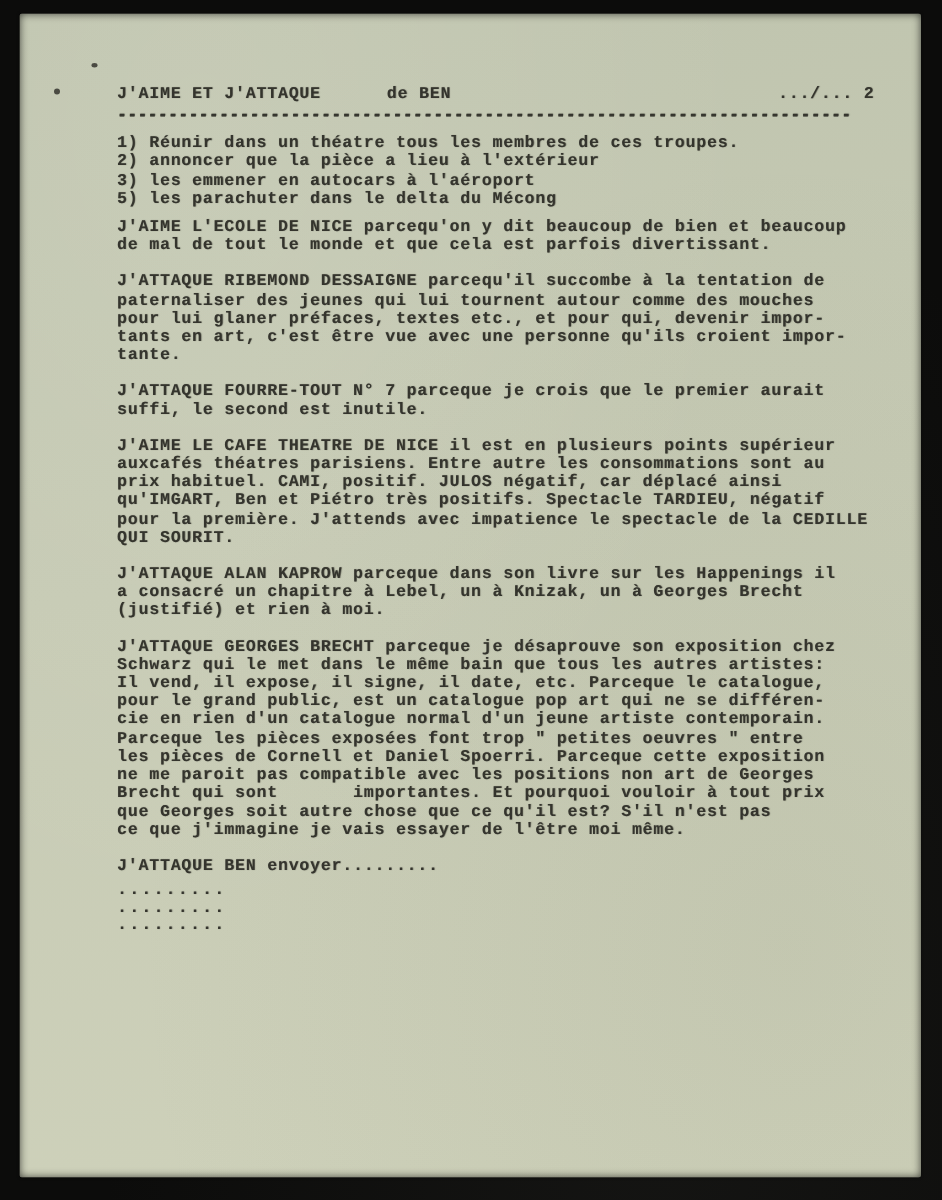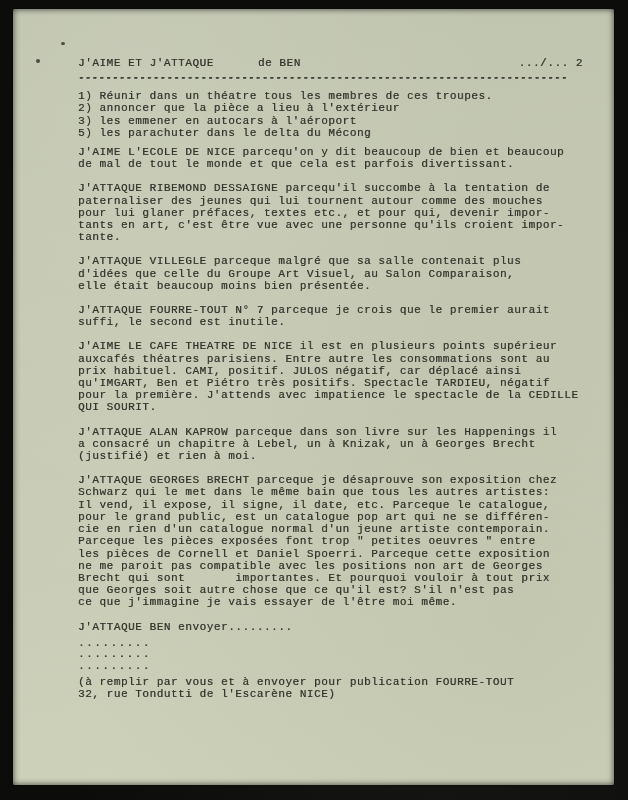--- a/index.html
+++ b/index.html
@@ -40,21 +40,21 @@
   .speck.s2 { left: 23px; top: 50px; width: 4px; height: 4px; }
 
   .content {
     position: absolute;
     left: 65px;
     top: 48px;
     width: 505px;
     color: var(--ink, #34342d);
     font-family: "Liberation Mono", "DejaVu Sans Mono", monospace;
     font-size: 11px;
-    font-weight: normal;
+    font-weight: bold;
     line-height: 12.2px;
     letter-spacing: 0.55px;
     text-shadow: 0.4px 0.3px 0.6px rgba(45,45,38,0.55);
   }
   .header {
     display: flex;
     align-items: baseline;
     white-space: pre;
     margin-bottom: 2px;
   }
@@ -111,23 +111,20 @@
         <div class="line">5) les parachuter dans le delta du Mécong</div>
       </div>
 
       <p class="para">J'AIME L'ECOLE DE NICE parcequ'on y dit beaucoup de bien et beaucoup
 de mal de tout le monde et que cela est parfois divertissant.</p>
       <p class="para">J'ATTAQUE RIBEMOND DESSAIGNE parcequ'il succombe à la tentation de
 paternaliser des jeunes qui lui tournent autour comme des mouches
 pour lui glaner préfaces, textes etc., et pour qui, devenir impor-
 tants en art, c'est être vue avec une personne qu'ils croient impor-
 tante.</p>
-      <p class="para">J'ATTAQUE VILLEGLE parceque malgré que sa salle contenait plus
-d'idées que celle du Groupe Art Visuel, au Salon Comparaison,
-elle était beaucoup moins bien présentée.</p>
       <p class="para">J'ATTAQUE FOURRE-TOUT N° 7 parceque je crois que le premier aurait
 suffi, le second est inutile.</p>
       <p class="para">J'AIME LE CAFE THEATRE DE NICE il est en plusieurs points supérieur
 auxcafés théatres parisiens. Entre autre les consommations sont au
 prix habituel. CAMI, positif. JULOS négatif, car déplacé ainsi
 qu'IMGART, Ben et Piétro très positifs. Spectacle TARDIEU, négatif
 pour la première. J'attends avec impatience le spectacle de la CEDILLE
 QUI SOURIT.</p>
       <p class="para">J'ATTAQUE ALAN KAPROW parceque dans son livre sur les Happenings il
 a consacré un chapitre à Lebel, un à Knizak, un à Georges Brecht
@@ -144,18 +141,16 @@
 que Georges soit autre chose que ce qu'il est? S'il n'est pas
 ce que j'immagine je vais essayer de l'être moi même.</p>
       <p class="para attack-ben">J'ATTAQUE BEN envoyer.........</p>
 
       <div class="dots-block">
         <div class="dots-line">.........</div>
         <div class="dots-line">.........</div>
         <div class="dots-line">.........</div>
       </div>
 
-      <p class="para footer-note">(à remplir par vous et à envoyer pour publication FOURRE-TOUT
-32, rue Tondutti de l'Escarène NICE)</p>
 
     </div>
   </div>
 </div>
 
 </body></html>

